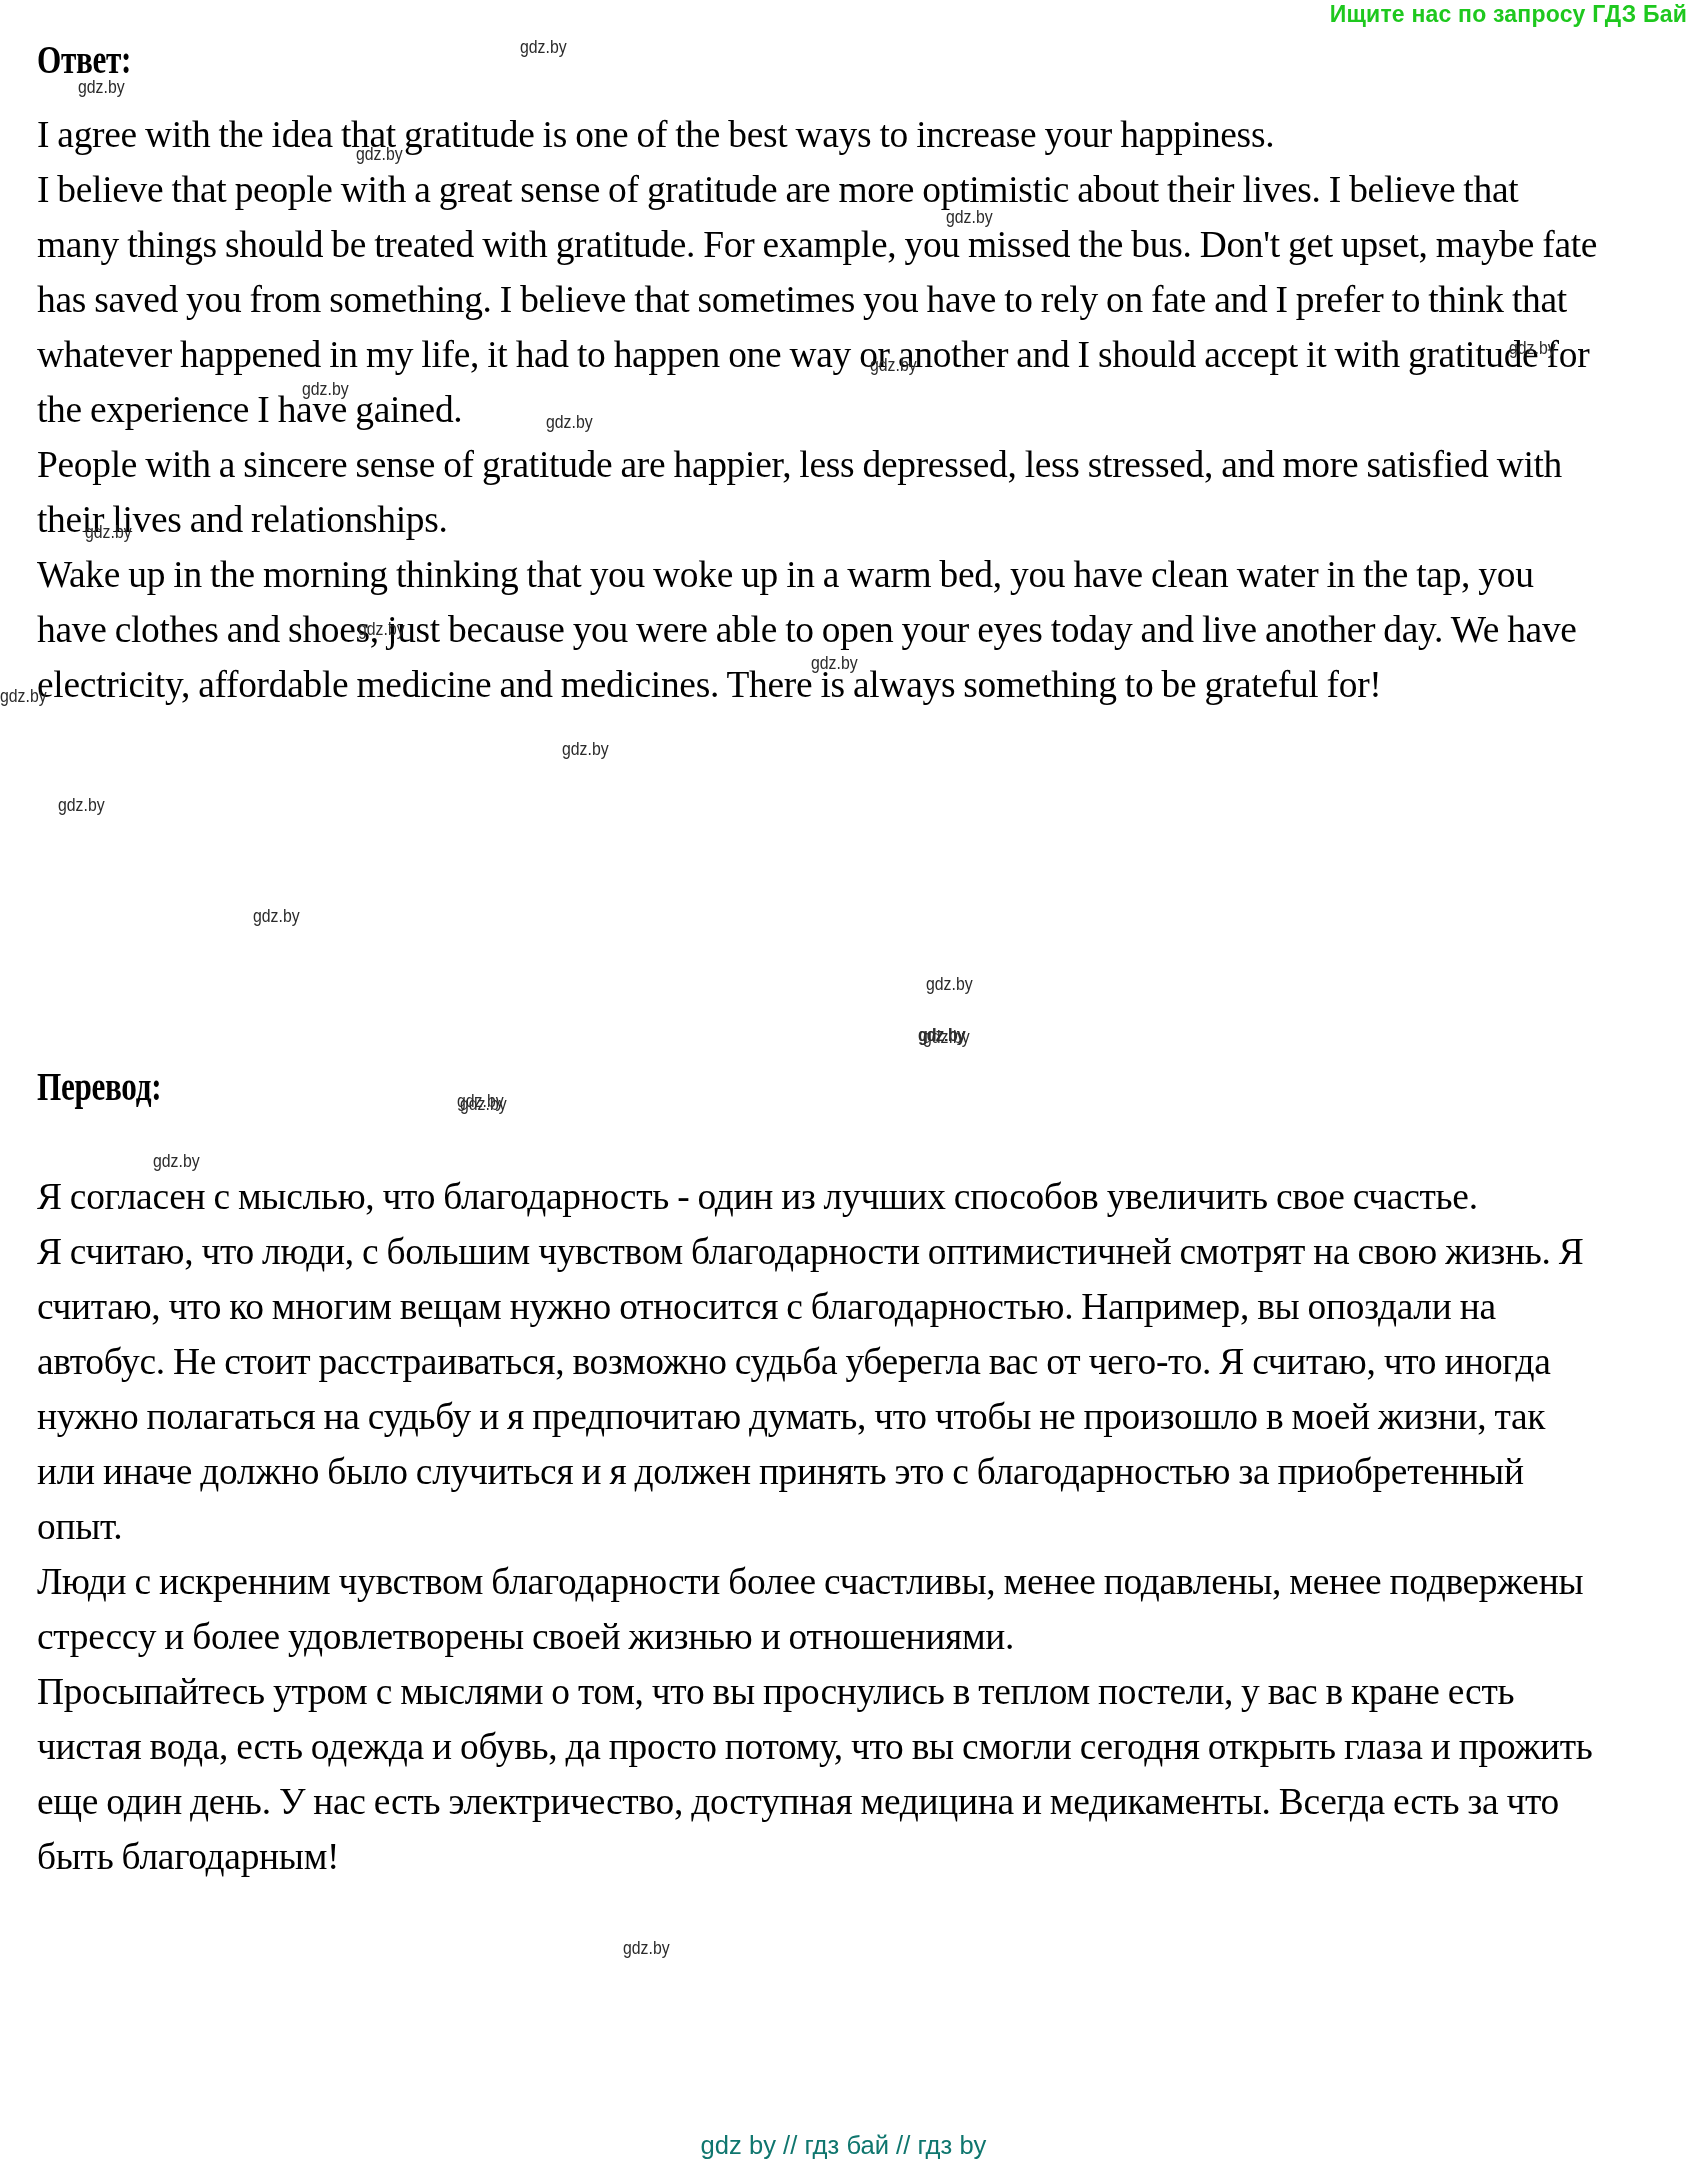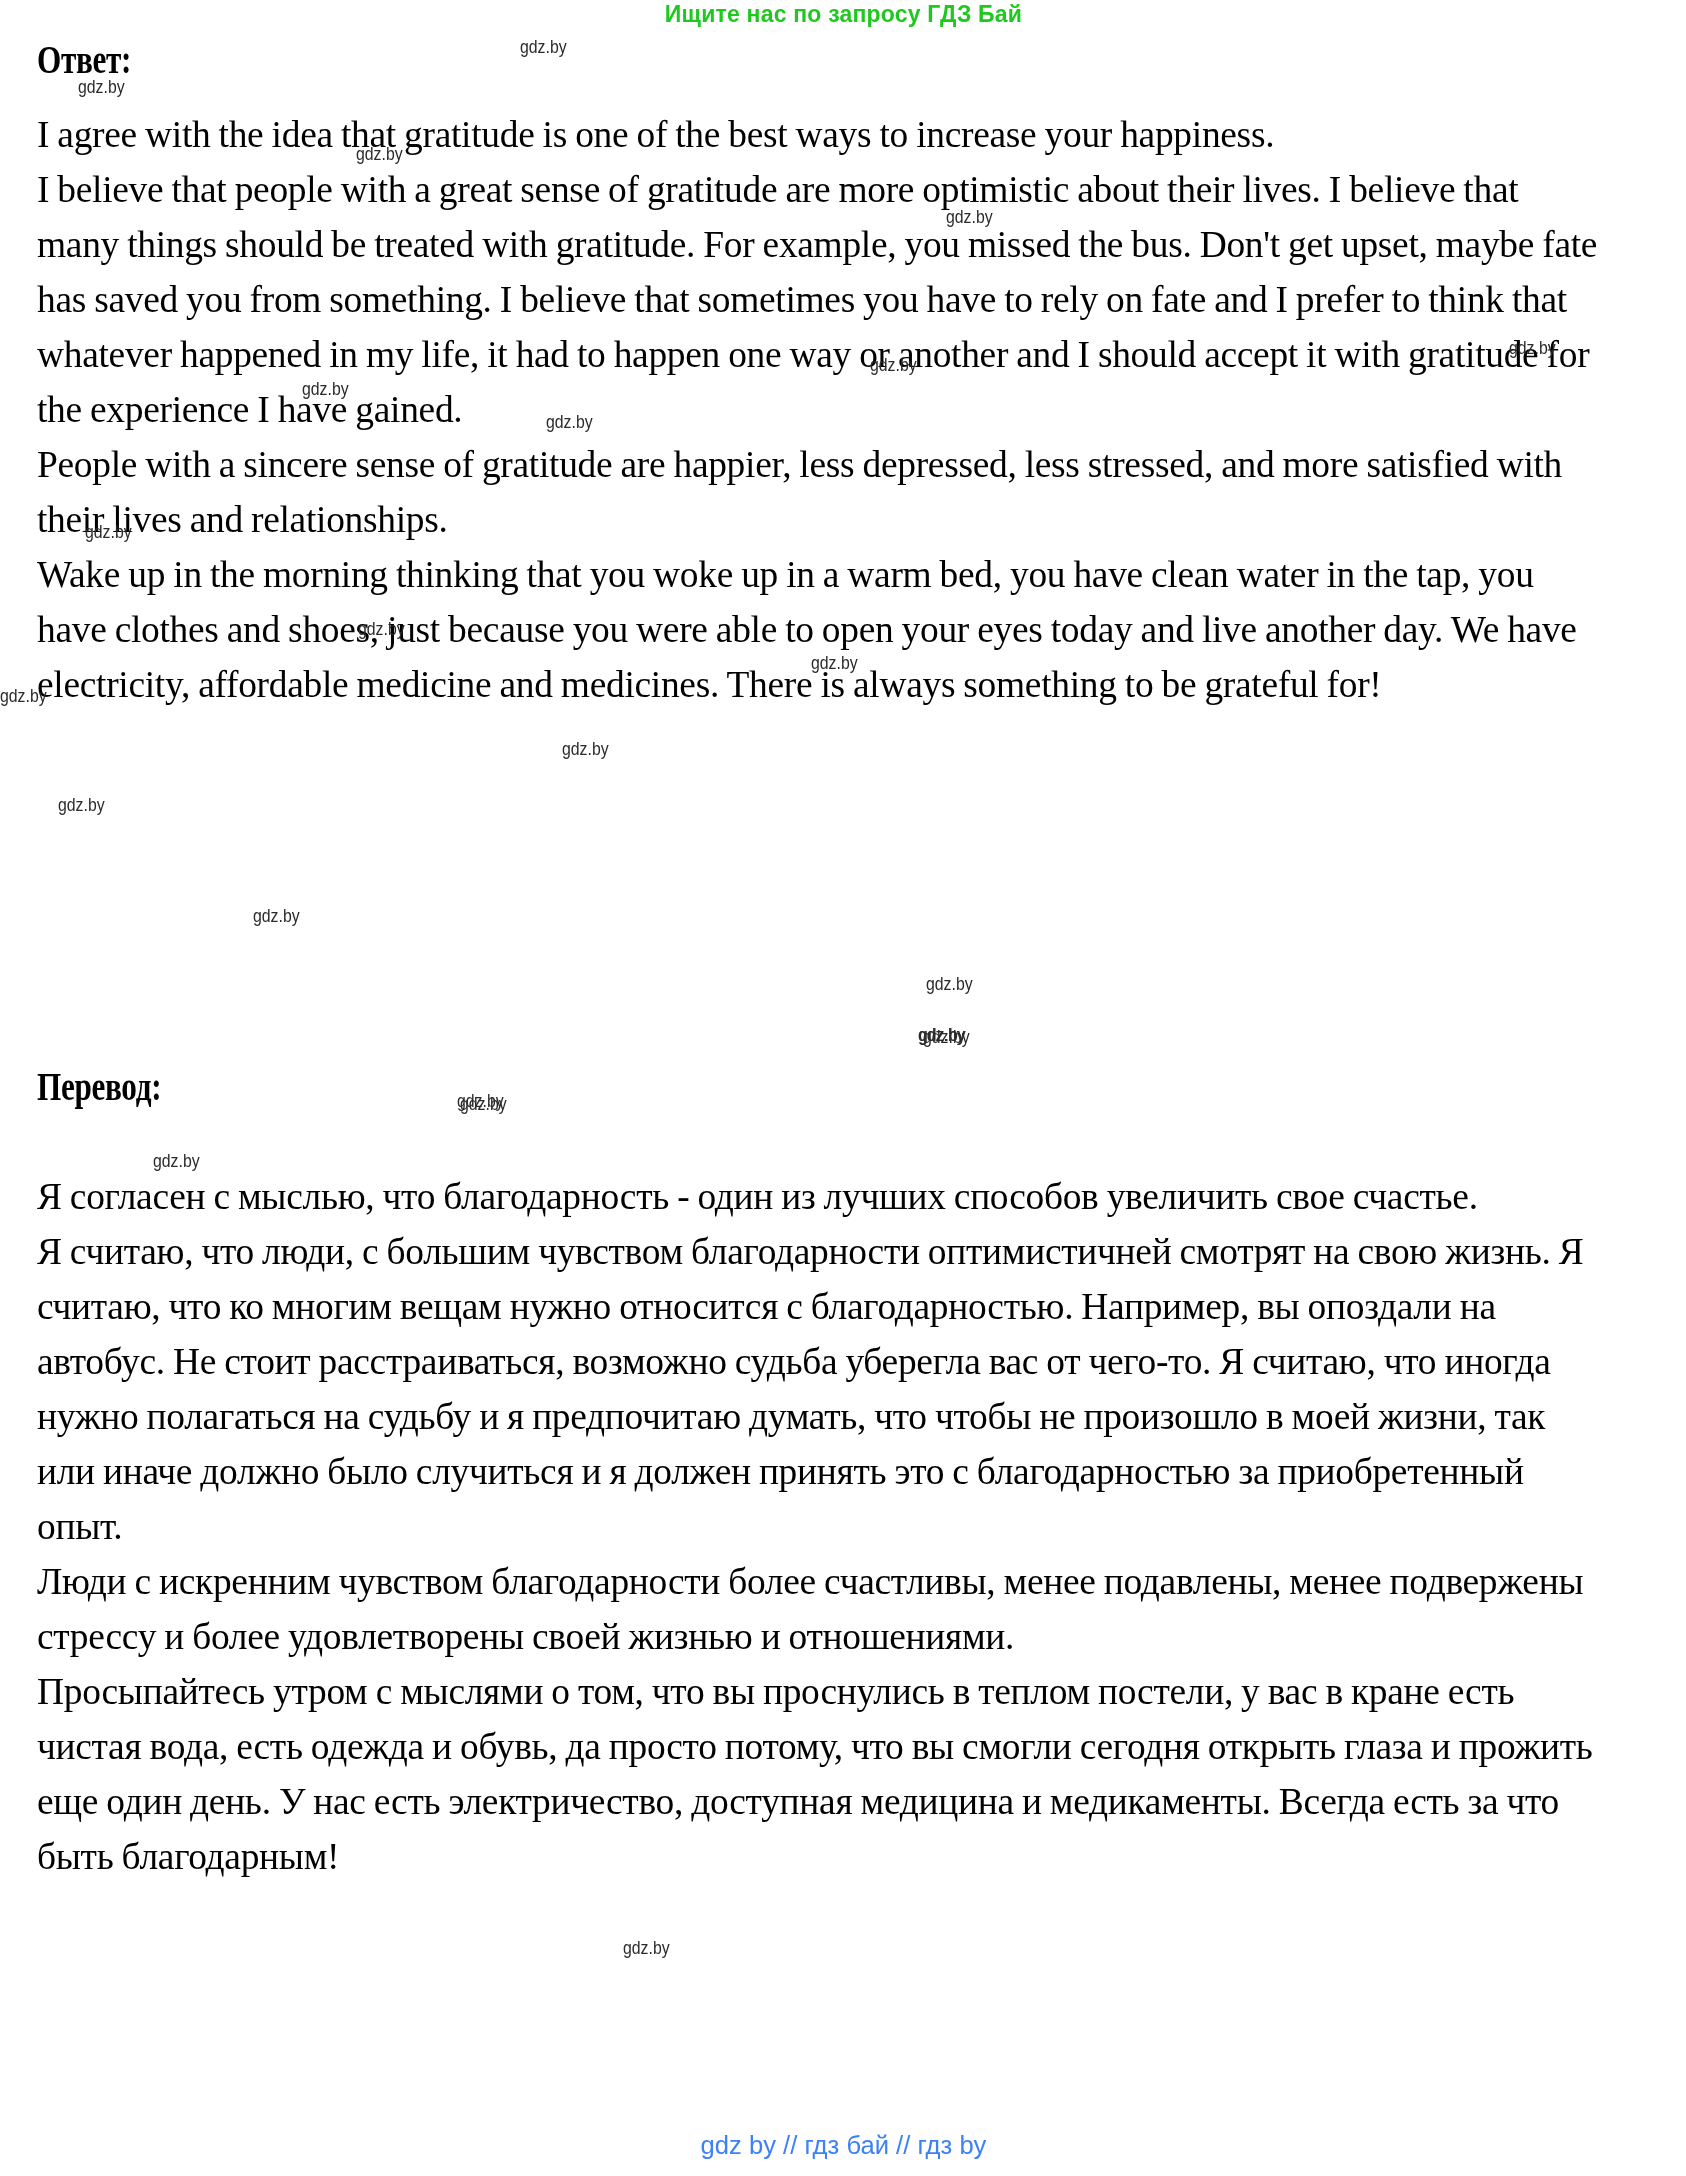--- a/index.html
+++ b/index.html
@@ -17,21 +17,21 @@
     color: #000000;
     -webkit-font-smoothing: antialiased;
   }
 
   
   .promo-banner {
     position: absolute;
     top: 0;
     left: 0;
     width: 1687px;
-    text-align: center;
+    text-align: right;
     font-family: "Liberation Sans", "DejaVu Sans", sans-serif;
     font-size: 23px;
     font-weight: 700;
     color: #1ec81e;
     letter-spacing: 0.2px;
     line-height: 29px;
     white-space: nowrap;
   }
 
   
@@ -154,14 +154,14 @@
     <span class="watermark" style="left: 457px; top: 1092px;">gdz.by</span>
     <span class="watermark" style="left: 926px; top: 975px;">gdz.by</span>
     <span class="watermark" style="left: 253px; top: 907px;">gdz.by</span>
     <span class="watermark" style="left: 918px; top: 1026px;">gdz.by</span>
     <span class="watermark" style="left: 153px; top: 1152px;">gdz.by</span>
     <span class="watermark" style="left: 923px; top: 1028px;">gdz.by</span>
     <span class="watermark" style="left: 623px; top: 1939px;">gdz.by</span>
     <span class="watermark" style="left: 460px; top: 1095px;">gdz.by</span>
   </div>
 
-<div class="site-footer" style="color: #3b82f6;">gdz by  //  гдз бай  //  гдз by</div>
+<div class="site-footer" style="color: #0f766e;">gdz by  //  гдз бай  //  гдз by</div>
 
 
 </body></html>

